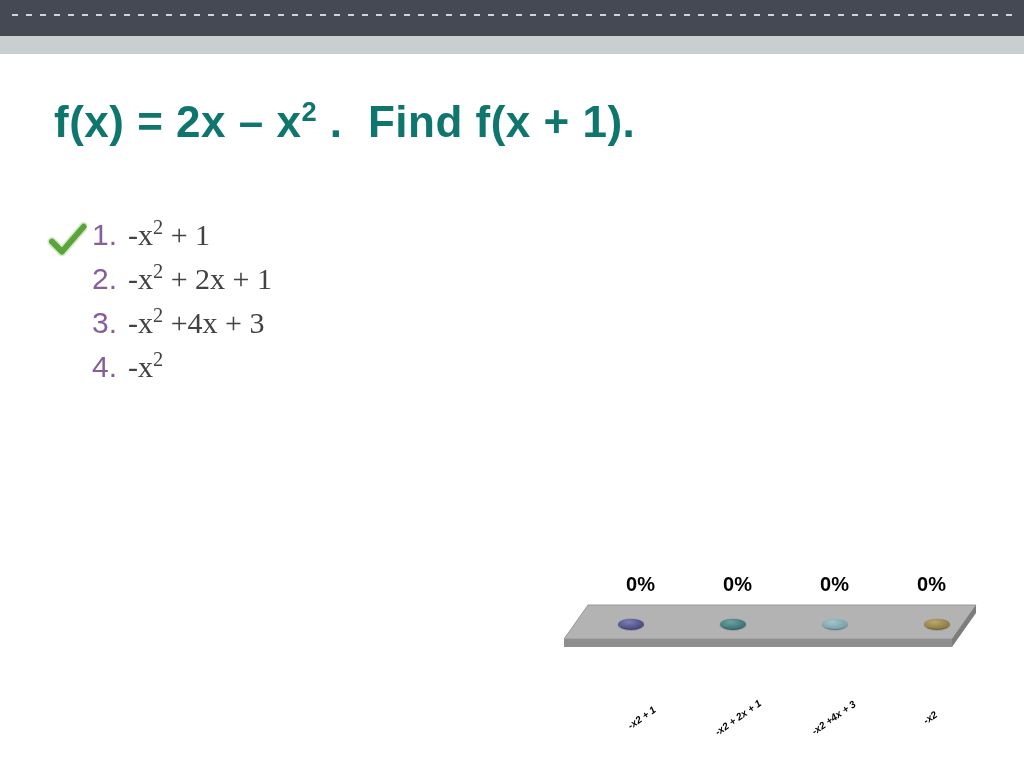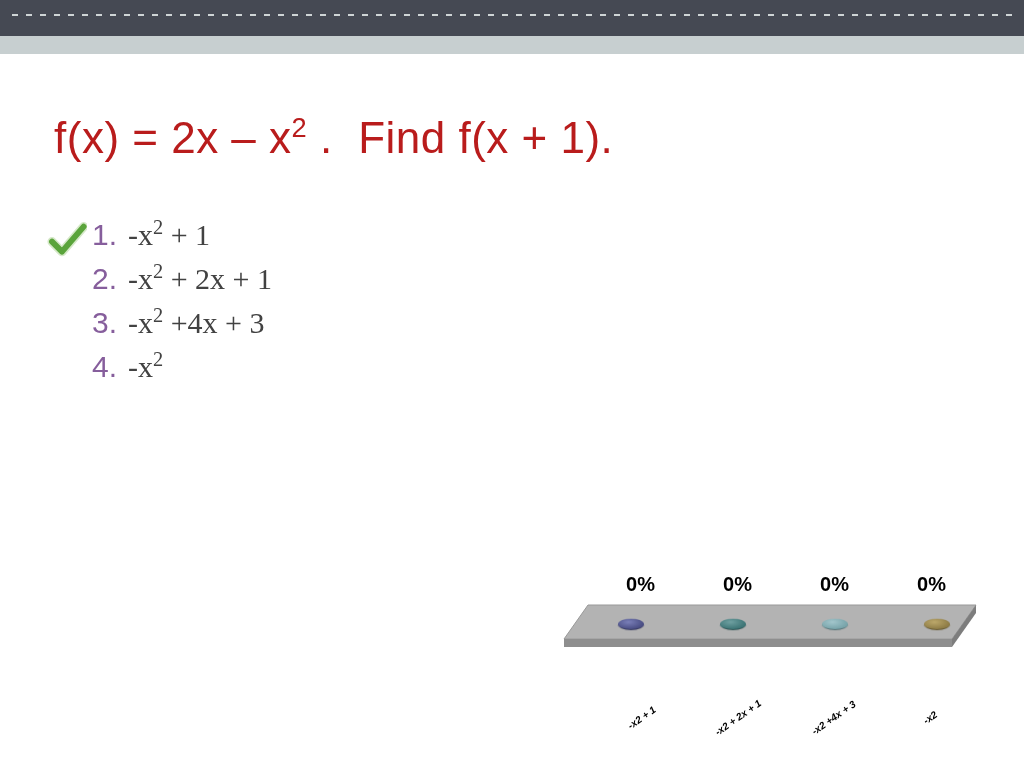--- a/index.html
+++ b/index.html
@@ -7,22 +7,22 @@
 
   .slide { position: relative; width: 1024px; height: 767px; background: #fff; }
 
   
   .topbar-dark { position: absolute; top: 0; left: 0; right: 0; height: 36px; background: #454953; }
   .topbar-light { position: absolute; top: 36px; left: 0; right: 0; height: 20px; background: #c7cfd0; border-bottom: 2px solid #fff; }
   .topbar-leader { position: absolute; top: 14px; left: 12px; right: 12px; height: 2px;
     background-image: repeating-linear-gradient(to right, #cfd5d6 0 6px, transparent 6px 14px); }
 
   
-  .title { position: absolute; top: 112px; left: 54px; right: 54px; color: #b91c1c;
-    font-size: 44px; font-weight: 400; letter-spacing: .5px; font-family: "Candara", "Segoe UI", sans-serif; }
+  .title { position: absolute; top: 96px; left: 54px; right: 54px; color: #0f766e;
+    font-size: 44px; font-weight: 700; letter-spacing: .5px; font-family: "Candara", "Segoe UI", sans-serif; }
   .sup { font-size: .62em; vertical-align: super; }
 
   
   .answers { position: absolute; top: 216px; left: 92px; right: 60px; }
   .ans-row { display: flex; align-items: baseline; margin-bottom: 8px; }
   .ans-num { color: #865e9c; font-size: 30px; width: 36px; }
   .ans-text { color: #424242; font-size: 30px; font-family: "Cambria Math", "Times New Roman", serif; }
   .ans-text .ss { font-size: .68em; vertical-align: super; }
 
   

